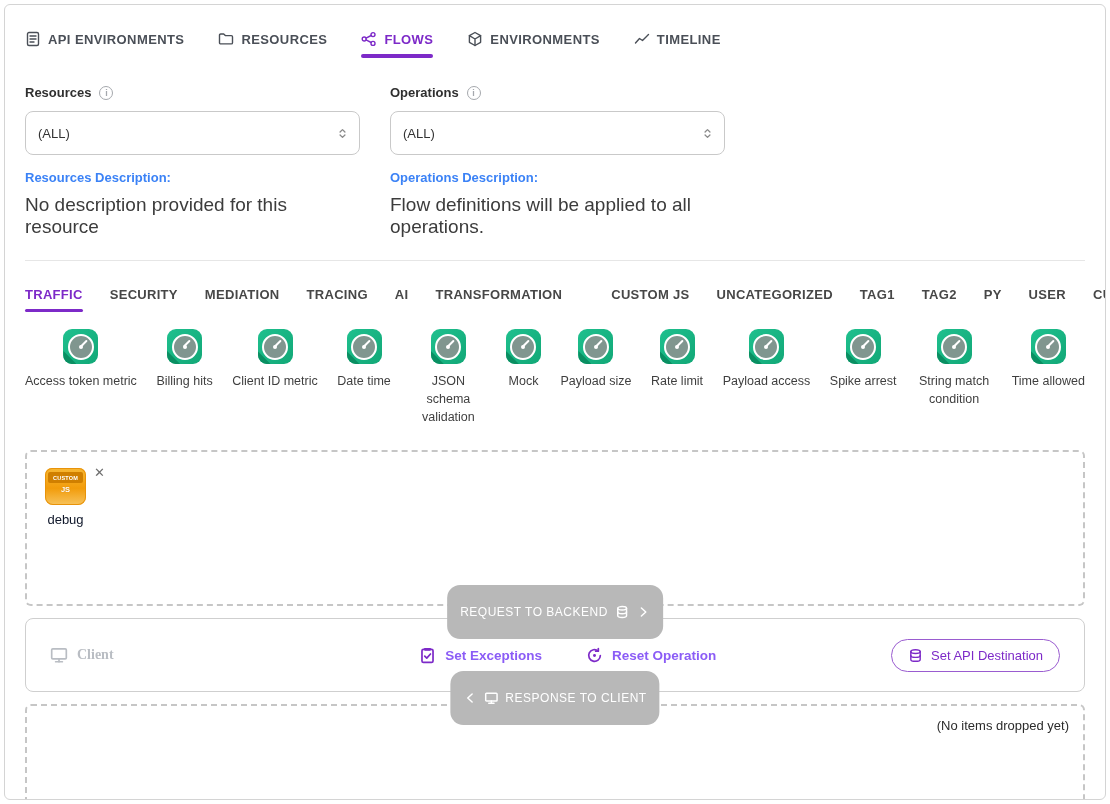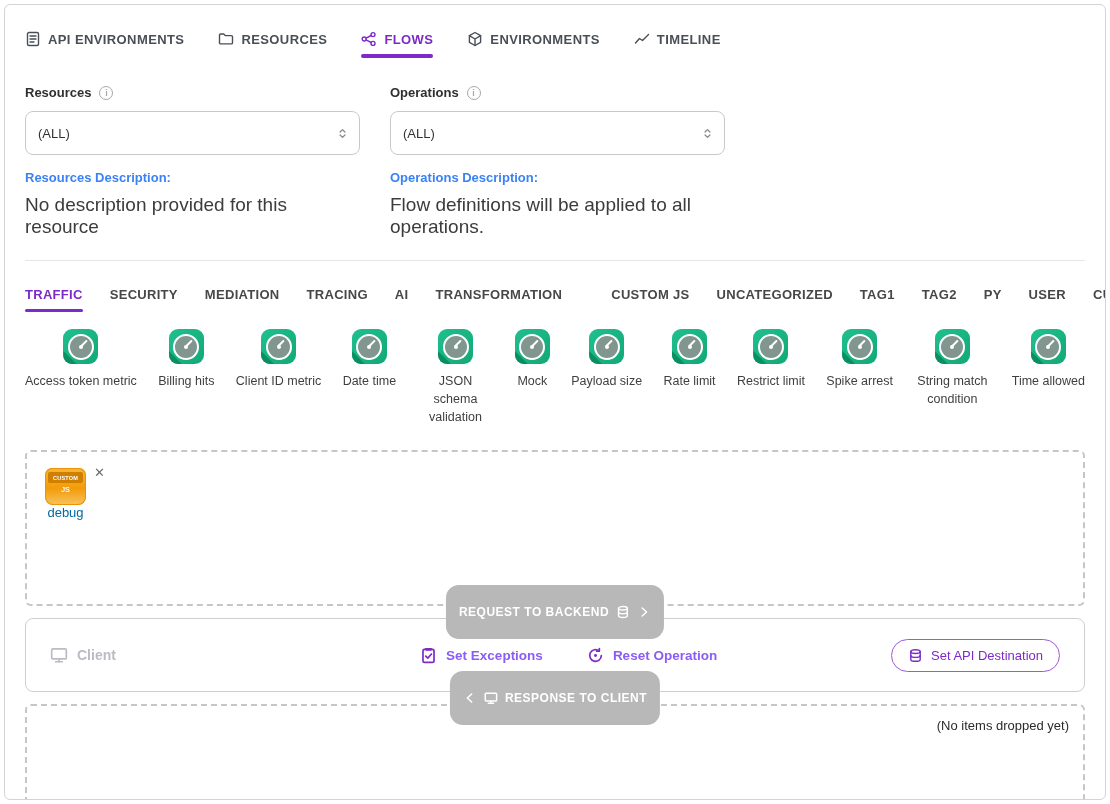--- a/index.html
+++ b/index.html
@@ -62,31 +62,31 @@
   .empty-msg { position:absolute; top:12px; right:14px; font-size:13px; color:#2b2b2b; }
 
   .dropped { display:inline-flex; align-items:flex-start; }
   .dropped-inner { display:flex; flex-direction:column; align-items:center; }
   .cjs-icon { position:relative; width:41px; height:37px; border-radius:7px 7px 8px 8px;
               background:linear-gradient(#f7b733 0%,#f29c0b 55%, #f7c35c 100%); box-shadow:inset 0 0 0 1px #e8930a; }
   .cjs-band { position:absolute; top:4px; left:3px; right:3px; height:11px; background:#d07f00; border-radius:2px;
               color:#fff; font-size:5.5px; font-weight:bold; letter-spacing:.2px; display:flex; align-items:center; justify-content:center; }
   .cjs-js { position:absolute; top:17px; left:0; right:0; text-align:center; color:#fff; font-size:7.5px; font-weight:bold;
             text-shadow:0 0 1px #c97c00; }
-  .dropped-label { font-size:13px; color:#0369a1; }
+  .dropped-label { margin-top:7px; font-size:13px; color:#0f172a; }
   .remove-x { font-size:13px; color:#6e6e6e; margin:-2px 0 0 8px; cursor:pointer; line-height:1; }
 
   .pill-row { height:12px; position:relative; z-index:3; }
   .pill { position:absolute; left:50%; top:50%; transform:translate(-50%,-50%);
-          background:#b8b8b8; color:#fff; font-size:12px; font-weight:bold; letter-spacing:.5px;
+          background:#b8b8b8; color:#fff; font-size:12px; font-weight:normal; letter-spacing:.5px;
           border-radius:13px; padding:20px 13px; display:flex; align-items:center; gap:7px; white-space:nowrap; }
   .pill svg { width:14px; height:14px; stroke:#fff; fill:none; stroke-width:1.7; stroke-linecap:round; stroke-linejoin:round; }
 
   .client-row { height:74px; border:1px solid #cfcfcf; border-radius:8px; display:flex; align-items:center; padding:0 24px; background:#fff; }
-  .client-chip { display:flex; align-items:center; gap:9px; font-size:14px; font-weight:bold; color:#b9bdc3; }
+  .client-chip { display:flex; align-items:center; gap:9px; font-size:14px; font-weight:bold; color:#b9bdc3;font-family:Liberation Serif, serif; }
   .client-chip svg { width:18px; height:18px; stroke:#b9bdc3; fill:none; stroke-width:1.5; stroke-linecap:round; stroke-linejoin:round; }
   .sp1 { flex:1.75; } .sp2 { flex:1; } .spfix { width:44px; }
   .flow-action { display:flex; align-items:center; gap:9px; font-size:13.5px; font-weight:bold; color:#8b5cf6; cursor:pointer; white-space:nowrap; }
   .flow-action svg { width:17px; height:17px; stroke:#7d2ac8; fill:none; stroke-width:1.6; stroke-linecap:round; stroke-linejoin:round; }
   .dest-btn { display:flex; align-items:center; gap:8px; border:1px solid #9a5cd0; border-radius:18px; background:#fff;
               color:#7d2ac8; font-size:13px; padding:8px 16px; cursor:pointer; white-space:nowrap; font-family:inherit; }
   .dest-btn svg { width:15px; height:15px; stroke:#7d2ac8; fill:none; stroke-width:1.5; stroke-linecap:round; stroke-linejoin:round; }
 </style>
 </head>
 <body>
@@ -233,21 +233,21 @@
     <div class="policy">
         <span class="gauge">
           <span class="dial"></span>
         </span>
         <span class="plabel">Rate limit</span>
       </div>
     <div class="policy">
         <span class="gauge">
           <span class="dial"></span>
         </span>
-        <span class="plabel">Restrict limit</span>
+        <span class="plabel">Payload access</span>
       </div>
     <div class="policy">
         <span class="gauge">
           <span class="dial"></span>
         </span>
         <span class="plabel">Spike arrest</span>
       </div>
     <div class="policy wrap2">
         <span class="gauge">
           <span class="dial"></span>

